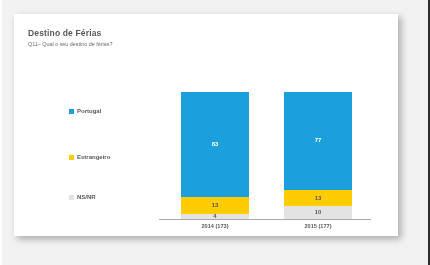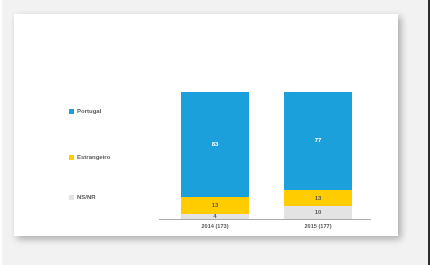--- a/index.html
+++ b/index.html
@@ -154,20 +154,24 @@
 </head>
 <body>
 
 <div id="screen">
 
   <div id="edge-left"></div>
   <div id="edge-right"></div>
 
   <div id="slide-card">
 
+    <div id="header">
+      <div id="chart-title">Destino de Férias</div>
+      <div id="chart-subtitle">Q11– Qual o seu destino de férias?</div>
+    </div>
 
     <div id="legend">
 
       <div class="legend-item" style="top:0px;">
         <span class="legend-swatch" id="sw0" style="background: rgb(27, 160, 219);"></span>
         <span class="legend-label">Portugal</span>
       </div>
 
       <div class="legend-item" style="top:46px;">
         <span class="legend-swatch" id="sw1" style="background: rgb(255, 204, 0);"></span>

